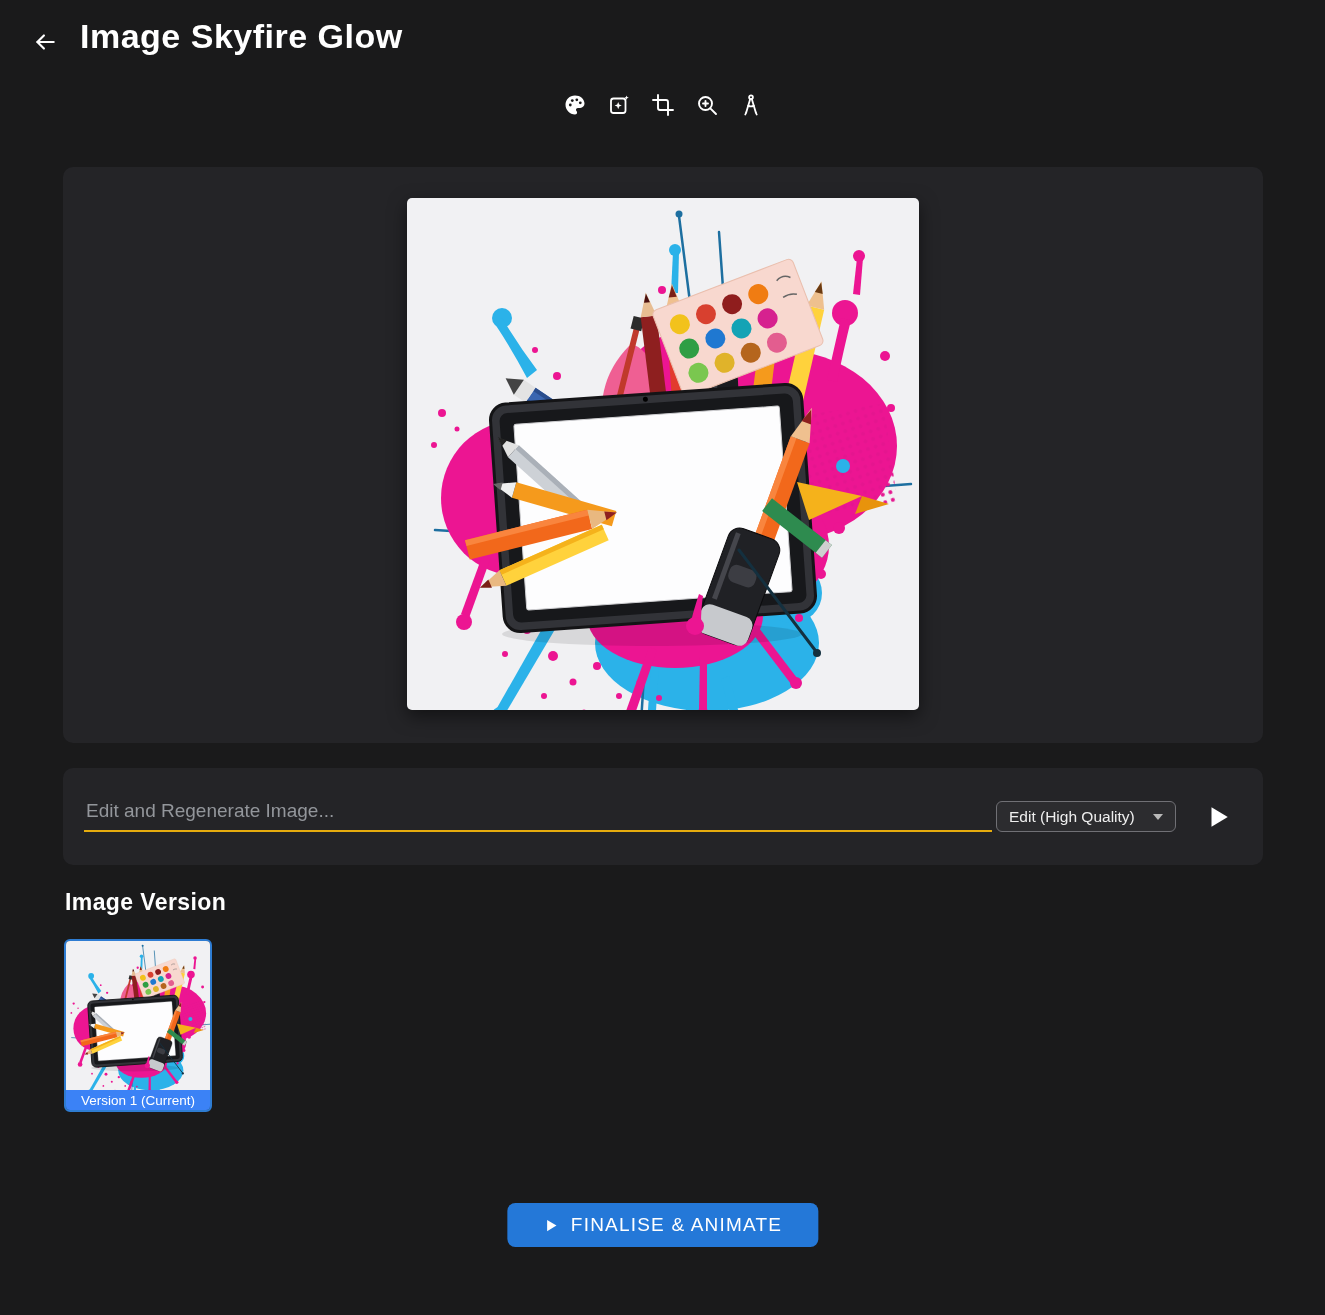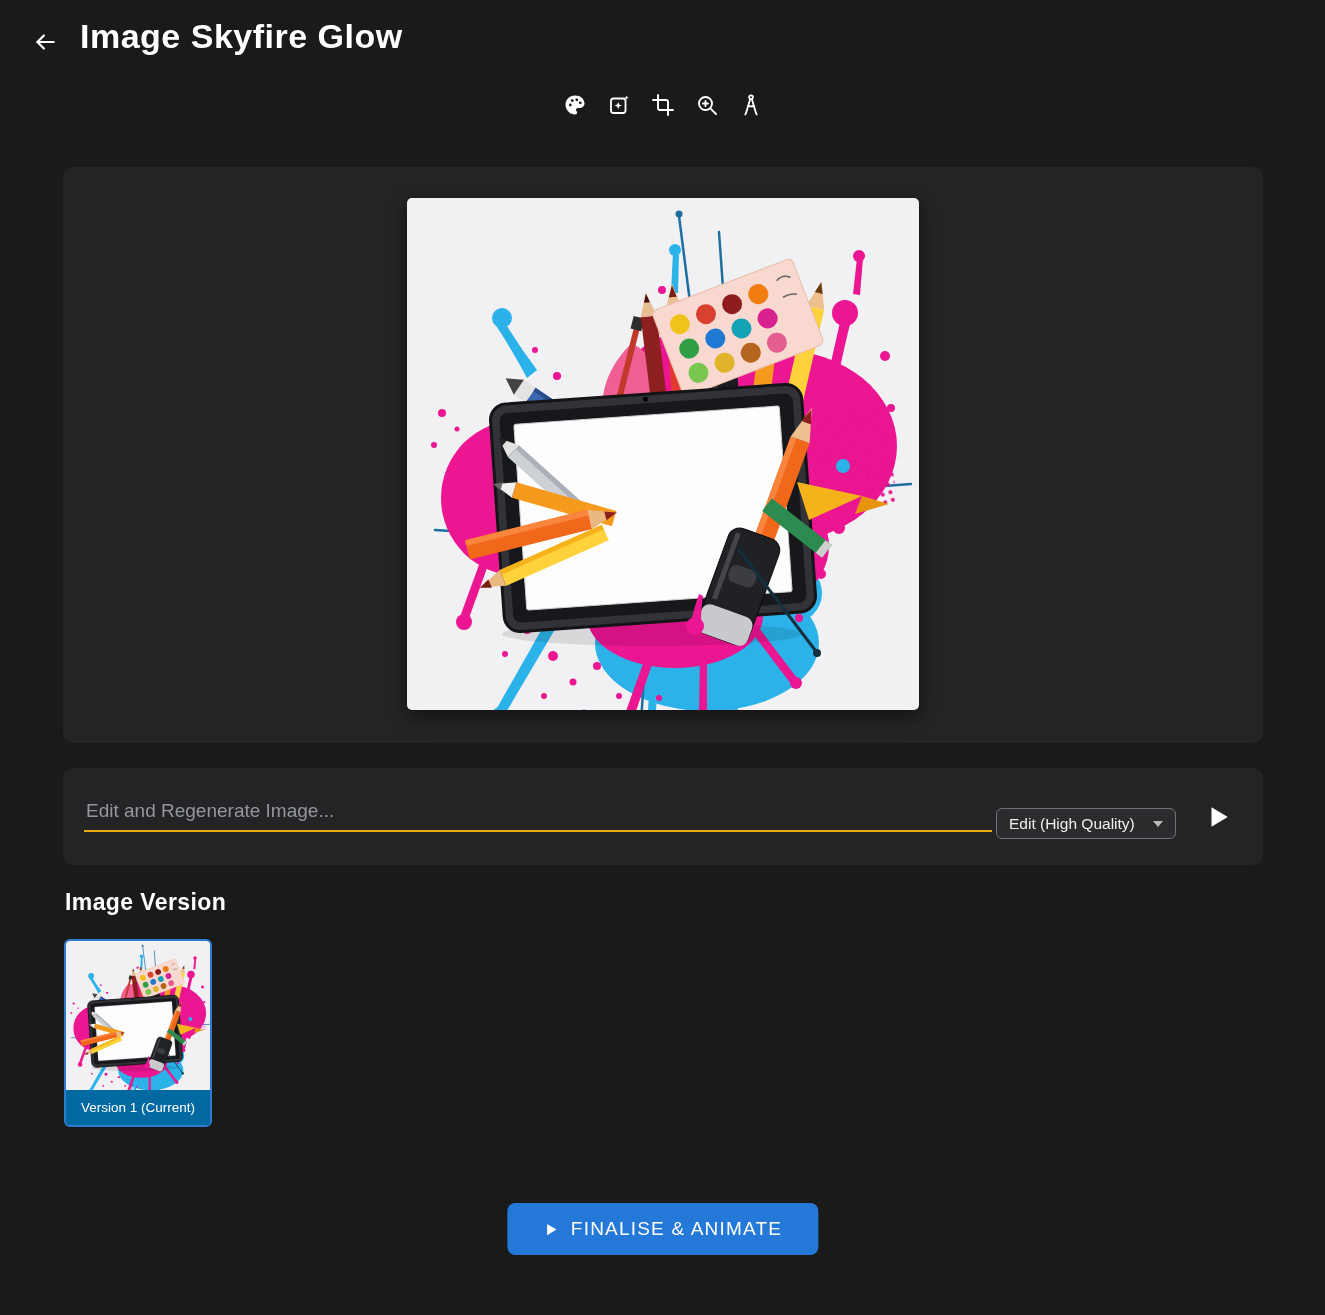--- a/index.html
+++ b/index.html
@@ -20,38 +20,38 @@
     background:#242427;border-radius:10px;}
   .art-frame{position:absolute;left:344px;top:31px;width:512px;height:512px;border-radius:5px;
     overflow:hidden;box-shadow:0 6px 18px rgba(0,0,0,.5);}
   
   .prompt-panel{position:absolute;left:63px;top:768px;width:1200px;height:97px;
     background:#242427;border-radius:10px;}
   .prompt-input{position:absolute;left:21px;top:24px;width:904px;height:36px;
     background:transparent;border:none;border-bottom:2px solid #e6ac0e;outline:none;
     color:#22c55e;font-size:19px;font-family:"Liberation Sans", sans-serif;}
   .prompt-input::placeholder{color:#93969b;}
-  .mode-select{position:absolute;left:933px;top:40px;width:180px;height:31px;box-sizing:border-box;
+  .mode-select{position:absolute;left:933px;top:33px;width:180px;height:31px;box-sizing:border-box;
     background:#2c2c2f;border:1px solid #707075;border-radius:6px;cursor:pointer;
     display:flex;align-items:center;justify-content:space-between;padding:0 12px;}
   .mode-select .value{font-size:15.5px;color:#eee;white-space:nowrap;}
   .caret{width:0;height:0;border-left:5px solid transparent;border-right:5px solid transparent;
     border-top:6px solid #b9b9b9;margin-left:8px;}
   .run-btn{position:absolute;left:1140px;top:34px;width:30px;height:30px;cursor:pointer;
     display:flex;align-items:center;justify-content:center;}
   
   .history-title{position:absolute;left:65px;top:889px;font-size:23px;font-weight:700;letter-spacing:.4px;}
   .history-card{position:absolute;left:64px;top:939px;width:148px;box-sizing:border-box;
     border:2px solid #2e7cd2;border-radius:6px;overflow:hidden;background:#1d3a5e;cursor:pointer;}
   .history-card .thumb{display:block;width:144px;height:149px;}
-  .history-card .caption{height:35px;display:flex;align-items:center;justify-content:center;
-    font-size:13.5px;color:#fff;background:#0369a1;}
+  .history-card .caption{height:20px;display:flex;align-items:center;justify-content:center;
+    font-size:13.5px;color:#fff;background:#3b82f6;}
   
   .finalize-btn{position:absolute;left:50%;top:1203px;transform:translateX(-50%);
-    height:52px;padding:0 36px;border:none;border-radius:8px;background:#2478d8;color:#fff;
+    height:44px;padding:0 36px;border:none;border-radius:8px;background:#2478d8;color:#fff;
     font-family:"Liberation Sans", sans-serif;font-size:19px;letter-spacing:1.2px;font-weight:500;
     display:flex;align-items:center;gap:13px;cursor:pointer;}
   svg{display:block;}
 </style>
 </head>
 <body>
 
 <svg width="0" height="0" style="position:absolute">
   <defs>
     <pattern id="ht" width="8" height="8" patternUnits="userSpaceOnUse" patternTransform="rotate(-10)">

